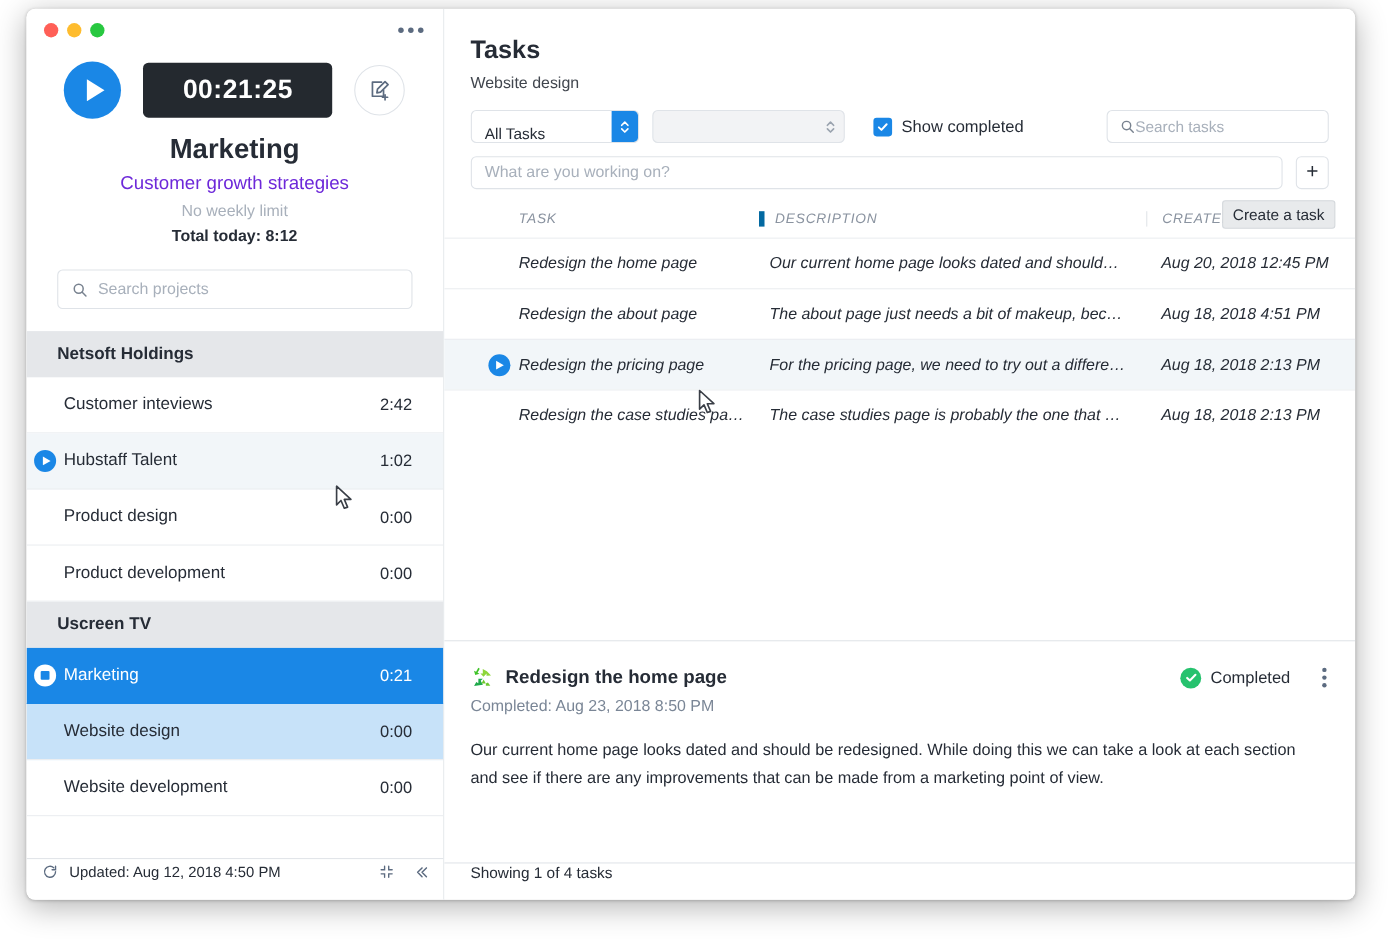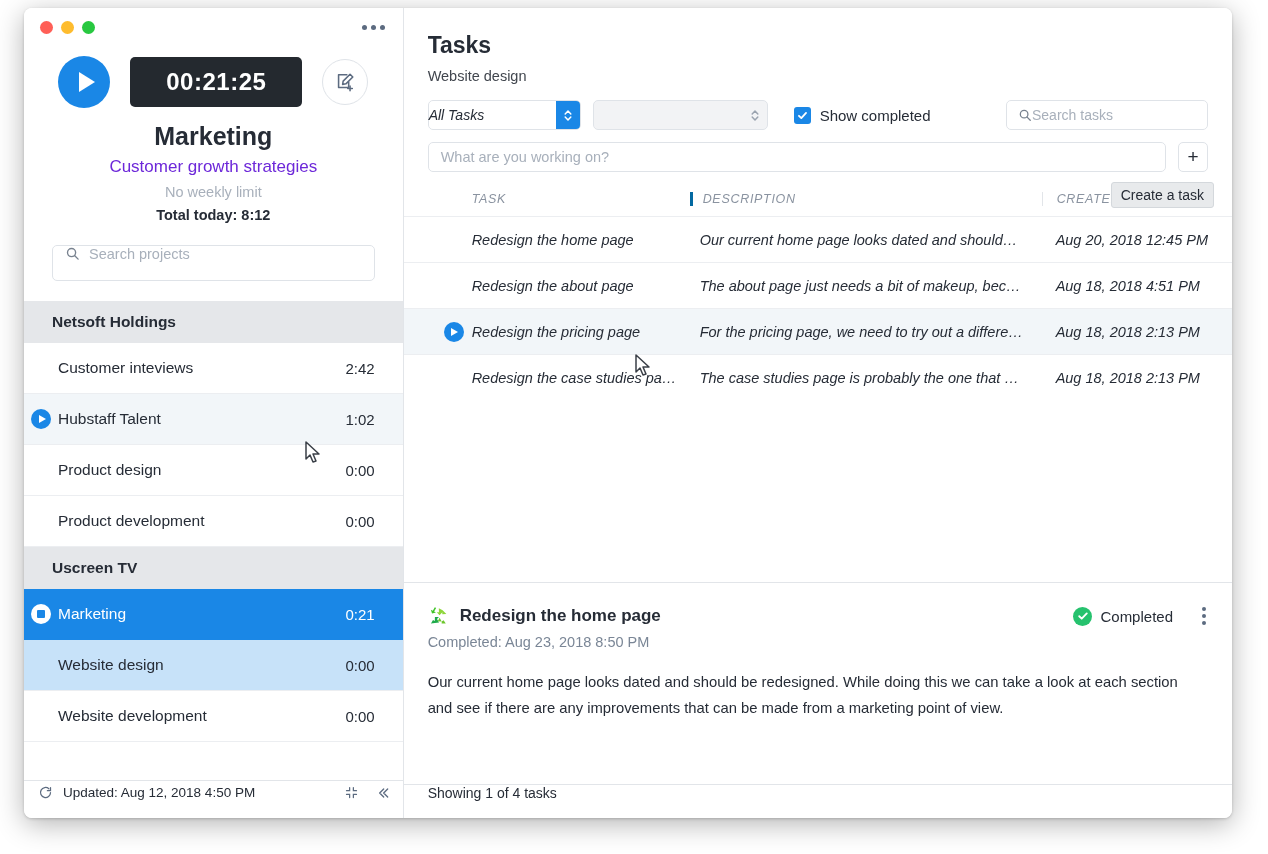--- a/index.html
+++ b/index.html
@@ -83,21 +83,21 @@
   }
 
   .proj-title { text-align:center; font-size: 25px; font-weight: bold; color: #262c36; margin-top: 10px; }
   .proj-sub   { text-align:center; font-size: 17px; color: #6d28d9; margin-top: 6px; }
   .proj-limit { text-align:center; font-size: 14.5px; color: #a8b0bb; margin-top: 7px; }
   .proj-total { text-align:center; font-size: 14.5px; color: #262c36; font-weight: bold; margin-top: 7px; }
 
   .search-wrap { padding: 22px 28px 20px 28px; }
   .search-box {
     height: 36px; border: 1px solid #dfe3e8; border-radius: 5px;
-    display: flex; gap: 9px; padding: 0 12px;
+    display: flex; align-items: center; gap: 9px; padding: 0 12px;
     background: #fff;
   }
   .search-box .ph { color: #a8b0bb; font-size: 14.5px; }
   .search-ico { color: #78828f; display: flex; }
 
   .proj-list { flex: 1 1 auto; overflow: hidden; }
   .group-hdr {
     background: #e5e7ea; padding: 12px 28px;
     font-size: 15.5px; font-weight: bold; color: #262c36;
   }
@@ -131,23 +131,23 @@
 
   
   .main { flex: 1 1 auto; display: flex; flex-direction: column; background: #fff; position: relative; }
   .main-head { padding: 24px 24px 0 24px; }
   .h-title { font-size: 23px; font-weight: bold; color: #262c36; }
   .h-sub { font-size: 14.5px; color: #41464e; margin-top: 9px; }
 
   .toolbar { display: flex; align-items: center; padding: 16px 24px 0 24px; gap: 12px; }
   .sel {
     height: 30px; border: 1px solid #dfe3e8; border-radius: 5px;
-    background: #fff; display: flex; align-items: center;
-    font-size: 14px; color: #262c36; 
-    position: relative; cursor: pointer; font-style: italic;
+    background: #fff; display: flex; align-items: flex-end;
+    font-size: 14px; color: #262c36; padding-left: 12px;
+    position: relative; cursor: pointer;
   }
   .sel1 { width: 153px; }
   .sel2 { width: 175px; background: #f2f3f5; }
   .stepper {
     margin-left: auto; width: 24px; height: 100%;
     display: flex; align-items: center; justify-content: center;
     border-radius: 0 4px 4px 0;
   }
   .stepper.blue { background: #1a87e6; color: #fff; }
   .stepper.grey { color: #9aa3af; }
@@ -183,21 +183,21 @@
     background: #e8eaec; color: #262c36; font-size: 14px;
     padding: 4px 9px; border-radius: 3px; border: 1px solid #d4d8dc;
   }
 
   .tbl { margin-top: 20px; font-style: italic; }
   .tbl-head {
     display: flex; padding: 0 24px; font-size: 12.5px;
     color: #8a93a0; letter-spacing: 0.7px; padding-bottom: 10px;
   }
   .c-task { width: 262px; padding-left: 44px; }
-  .c-desc { width: 352px; padding-left: 10px; border-left: 3px solid #0369a1; }
+  .c-desc { width: 352px; padding-left: 10px; border-left: 5px solid #0369a1; }
   .c-date { flex: 1 1 auto; padding-left: 14px; border-left: 1px solid #e2e5e9; }
   .tbl-row {
     display: flex; align-items: center; padding: 0 24px;
     height: 46px; border-top: 1px solid #eceef1;
     font-size: 14.5px; color: #262c36; position: relative; cursor: pointer;
   }
   .tbl-row.hover { background: #f2f6f9; }
   .tbl-row .c-task, .tbl-row .c-desc, .tbl-row .c-date { border-left: none; }
   .tbl-row .c-desc, .tbl-row .c-date { white-space: nowrap; overflow: hidden; text-overflow: ellipsis; }
   .tbl-row .row-play { position: absolute; left: 40px; }

